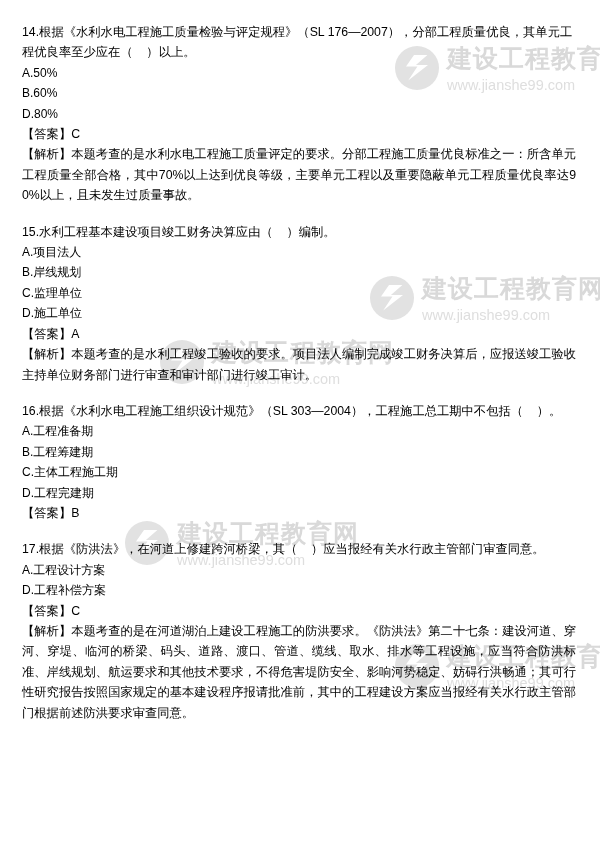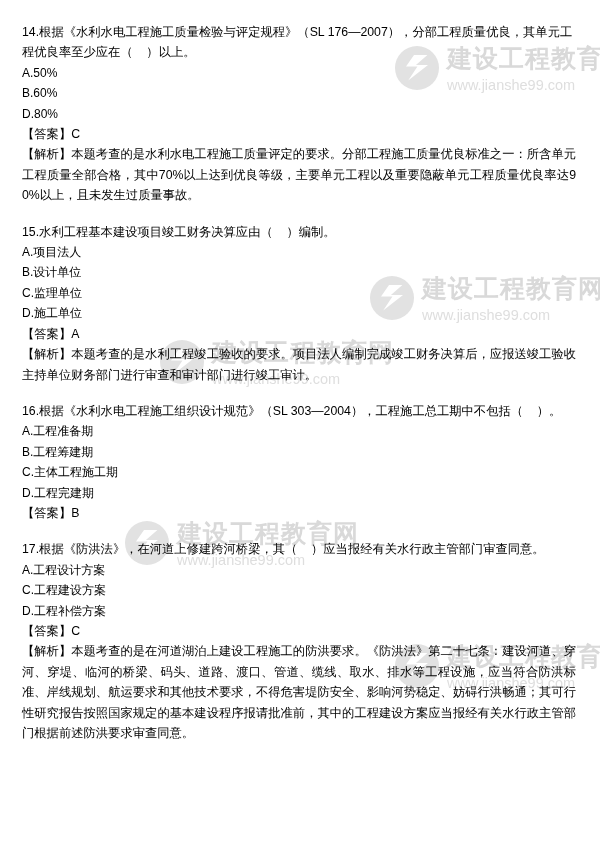--- a/index.html
+++ b/index.html
@@ -148,38 +148,37 @@
     <div class="line opt">A.50%</div>
     <div class="line opt">B.60%</div>
     <div class="line opt">D.80%</div>
     <div class="line ans">【答案】C</div>
     <div class="line exp">【解析】本题考查的是水利水电工程施工质量评定的要求。分部工程施工质量优良标准之一：所含单元工程质量全部合格，其中70%以上达到优良等级，主要单元工程以及重要隐蔽单元工程质量优良率达90%以上，且未发生过质量事故。</div>
   </div>
 
   <div class="block">
     <div class="line q-line">15.水利工程基本建设项目竣工财务决算应由（    ）编制。</div>
     <div class="line opt">A.项目法人</div>
-    <div class="line opt">B.设计单位</div>
+    <div class="line opt">B.岸线规划</div>
     <div class="line opt">C.监理单位</div>
     <div class="line opt">D.施工单位</div>
     <div class="line ans">【答案】A</div>
     <div class="line exp">【解析】本题考查的是水利工程竣工验收的要求。项目法人编制完成竣工财务决算后，应报送竣工验收主持单位财务部门进行审查和审计部门进行竣工审计。</div>
   </div>
 
   <div class="block">
     <div class="line q-line">16.根据《水利水电工程施工组织设计规范》（SL 303—2004），工程施工总工期中不包括（    ）。</div>
     <div class="line opt">A.工程准备期</div>
     <div class="line opt">B.工程筹建期</div>
     <div class="line opt">C.主体工程施工期</div>
     <div class="line opt">D.工程完建期</div>
     <div class="line ans">【答案】B</div>
   </div>
 
   <div class="block">
     <div class="line q-line">17.根据《防洪法》，在河道上修建跨河桥梁，其（    ）应当报经有关水行政主管部门审查同意。</div>
     <div class="line opt">A.工程设计方案</div>
-    <div class="line opt">C.工程建设方案</div>
     <div class="line opt">D.工程补偿方案</div>
     <div class="line ans">【答案】C</div>
     <div class="line exp">【解析】本题考查的是在河道湖泊上建设工程施工的防洪要求。《防洪法》第二十七条：建设河道、穿河、穿堤、临河的桥梁、码头、道路、渡口、管道、缆线、取水、排水等工程设施，应当符合防洪标准、岸线规划、航运要求和其他技术要求，不得危害堤防安全、影响河势稳定、妨碍行洪畅通；其可行性研究报告按照国家规定的基本建设程序报请批准前，其中的工程建设方案应当报经有关水行政主管部门根据前述防洪要求审查同意。</div>
   </div>
 
 </div>
 
 </body></html>

